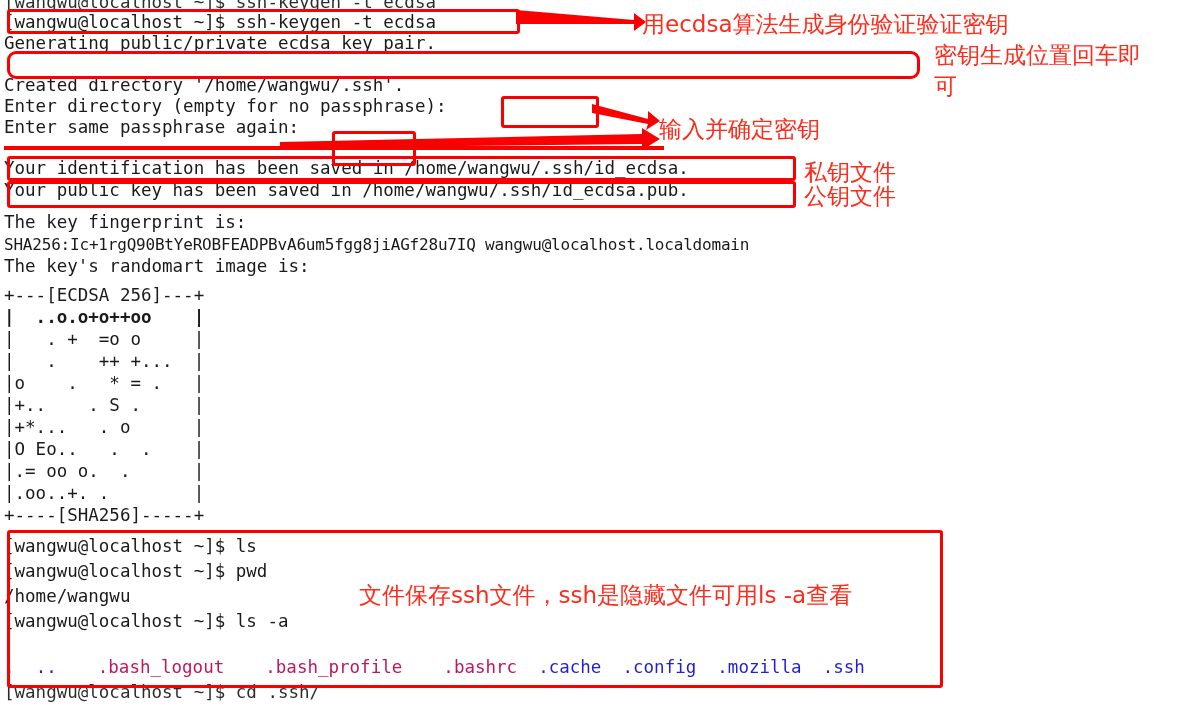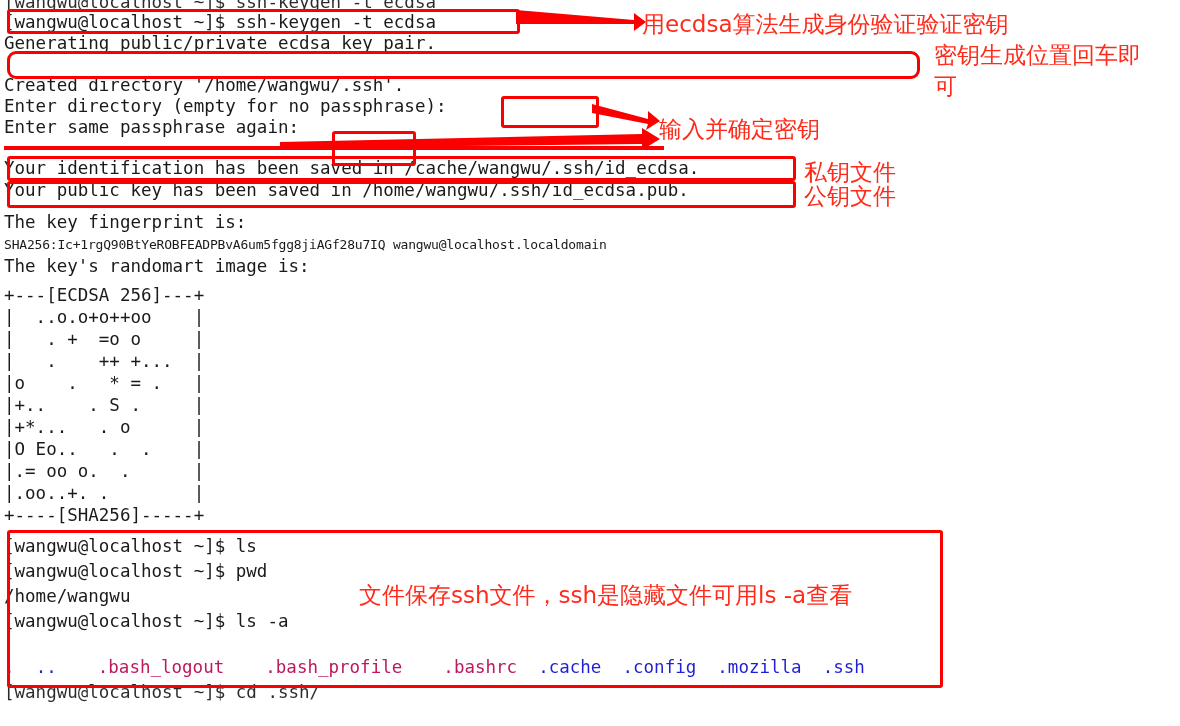--- a/index.html
+++ b/index.html
@@ -25,21 +25,21 @@
     left: 4px;
     height: 21px;
     line-height: 21px;
     white-space: pre;
     color: #1a1a1a;
     font-family: "DejaVu Sans Mono", "Liberation Mono", monospace;
     font-size: 17.5px;
     letter-spacing: 0px;
   }
   .tline.narrow {
-    font-size: 13px;
+    font-size: 16px;
     letter-spacing: -0.2px;
   }
   .dir { color: #1f1fd6; }
   .plain { color: #be185d; margin-left: 20px; }
 
   
   #annotations {
     position: absolute;
     left: 4px; top: 0;
     width: 1180px; height: 726px;
@@ -67,27 +67,27 @@
 </head>
 <body>
 
 <div id="terminal">
     <div class="tline" style="top: -8px; opacity: 0.92;">[wangwu@localhost ~]$ ssh-keygen -t ecdsa</div>
     <div class="tline" style="top: 12px;">[wangwu@localhost ~]$ ssh-keygen -t ecdsa</div>
     <div class="tline" style="top: 33px;">Generating public/private ecdsa key pair.</div>
     <div class="tline" style="top: 75px;">Created directory '/home/wangwu/.ssh'.</div>
     <div class="tline" style="top: 96px;">Enter directory (empty for no passphrase):</div>
     <div class="tline" style="top: 117px;">Enter same passphrase again:</div>
-    <div class="tline" style="top: 158px;">Your identification has been saved in /cache/wangwu/.ssh/id_ecdsa.</div>
+    <div class="tline" style="top: 158px;">Your identification has been saved in /home/wangwu/.ssh/id_ecdsa.</div>
     <div class="tline" style="top: 180px;">Your public key has been saved in /home/wangwu/.ssh/id_ecdsa.pub.</div>
     <div class="tline" style="top: 212px;">The key fingerprint is:</div>
     <div class="tline narrow" style="top: 234px;">SHA256:Ic+1rgQ90BtYeROBFEADPBvA6um5fgg8jiAGf28u7IQ wangwu@localhost.localdomain</div>
     <div class="tline" style="top: 256px;">The key's randomart image is:</div>
     <div class="tline" style="top: 285px;">+---[ECDSA 256]---+</div>
-    <div class="tline" style="top: 307px;">|  ..o.o+o++oo    |</div>
+    <div class="tline" style="top: 307px; font-weight: bold;">|  ..o.o+o++oo    |</div>
     <div class="tline" style="top: 329px;">|   . +  =o o     |</div>
     <div class="tline" style="top: 351px;">|   .    ++ +...  |</div>
     <div class="tline" style="top: 373px;">|o    .   * = .   |</div>
     <div class="tline" style="top: 395px;">|+..    . S .     |</div>
     <div class="tline" style="top: 417px;">|+*...   . o      |</div>
     <div class="tline" style="top: 439px;">|O Eo..   .  .    |</div>
     <div class="tline" style="top: 461px;">|.= oo o.  .      |</div>
     <div class="tline" style="top: 483px;">|.oo..+. .        |</div>
     <div class="tline" style="top: 505px;">+----[SHA256]-----+</div>
     <div class="tline" style="top: 536px;">[wangwu@localhost ~]$ ls</div>

